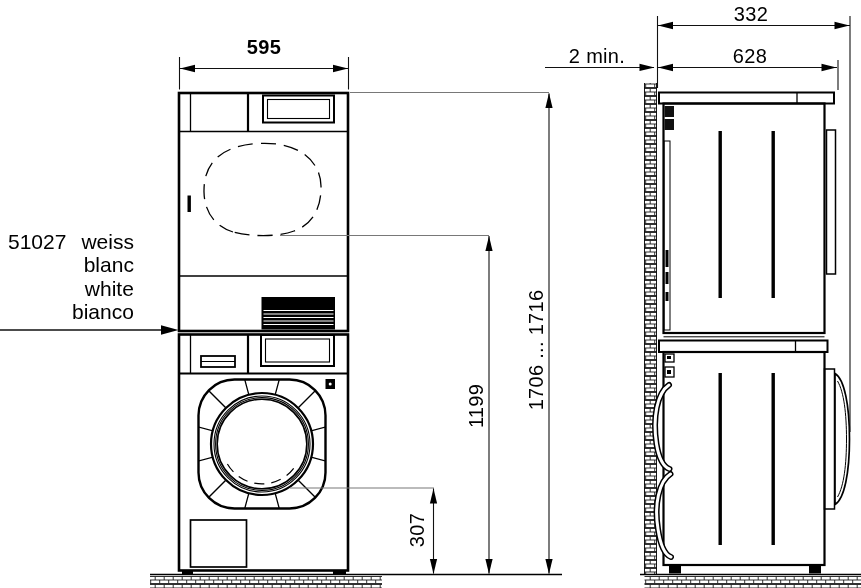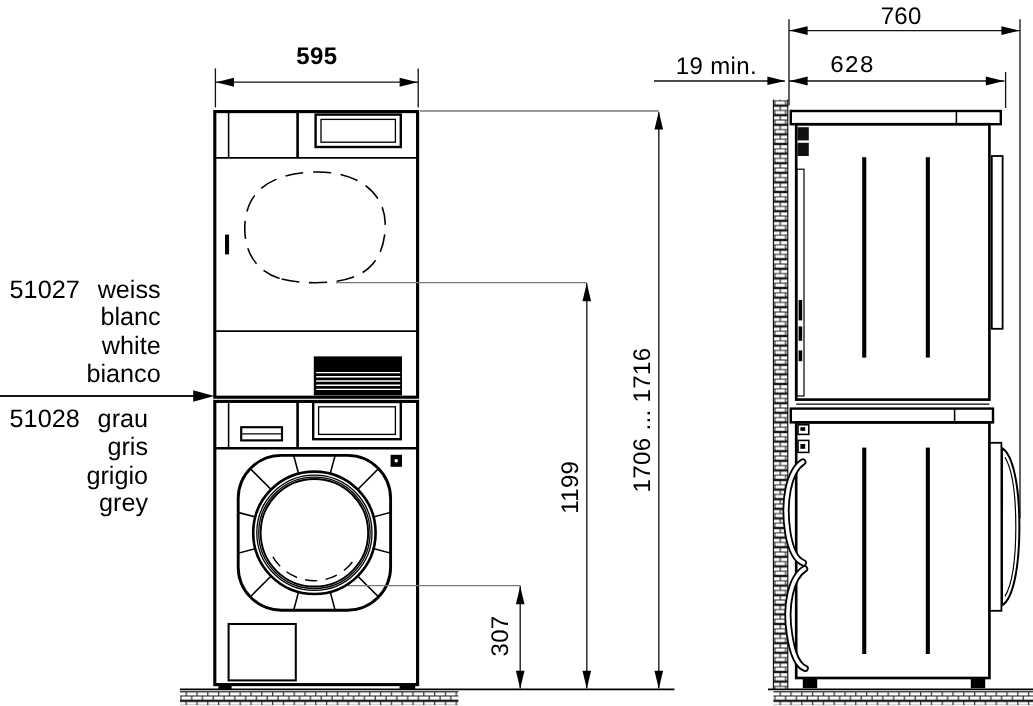--- a/index.html
+++ b/index.html
@@ -231,29 +231,22 @@
   </svg>
 
   <div class="label-group" style="top:230px;">
     <span class="code">51027</span>
     <span class="cname">weiss</span>
     <span class="cname">blanc</span>
     <span class="cname">white</span>
     <span class="cname">bianco</span>
   </div>
 
-  <div class="label-group" style="top:338px;">
-    <span class="code">51028</span>
-    <span class="cname">grau</span>
-    <span class="cname">gris</span>
-    <span class="cname">grigio</span>
-    <span class="cname">grey</span>
-  </div>
 
   <div class="dim-label" style="left:264px;top:47px;font-weight:bold;">595</div>
-  <div class="dim-label" style="left:751px;top:14px;">760</div>
-  <div class="dim-label" style="left:710px;top:56px;font-family:Liberation Mono, monospace;">628</div>
-  <div class="dim-label" style="left:597px;top:56px;">19 min.</div>
+  <div class="dim-label" style="left:751px;top:14px;">332</div>
+  <div class="dim-label" style="left:750px;top:56px;">628</div>
+  <div class="dim-label" style="left:597px;top:56px;">2 min.</div>
   <div class="dim-label vert" style="left:536px;top:350px;">1706 ... 1716</div>
   <div class="dim-label vert" style="left:476px;top:406px;">1199</div>
   <div class="dim-label vert" style="left:417px;top:530px;">307</div>
 
 </div>
 
 </body></html>

